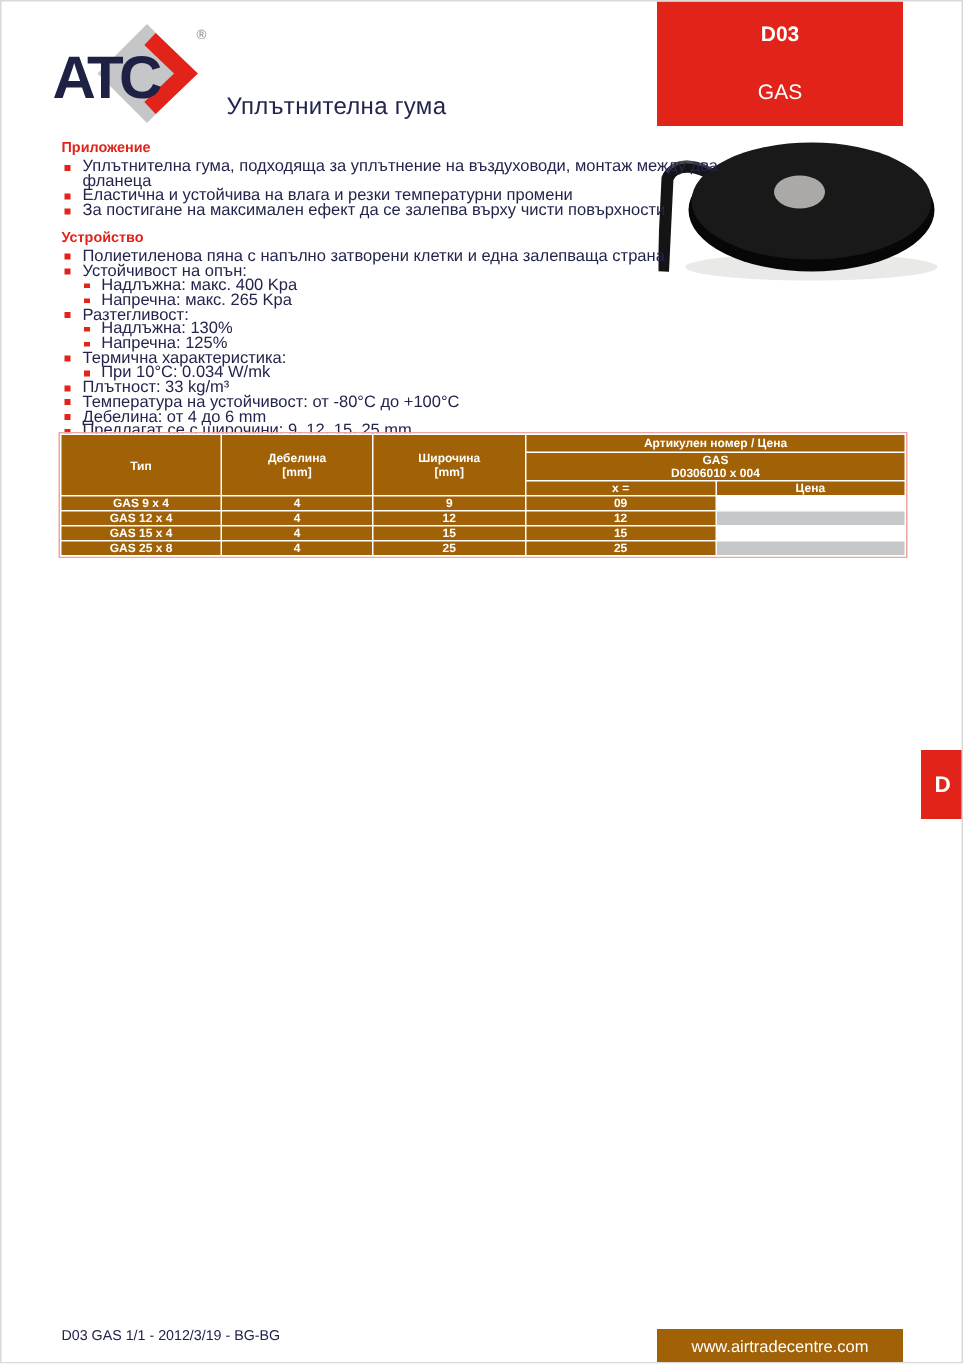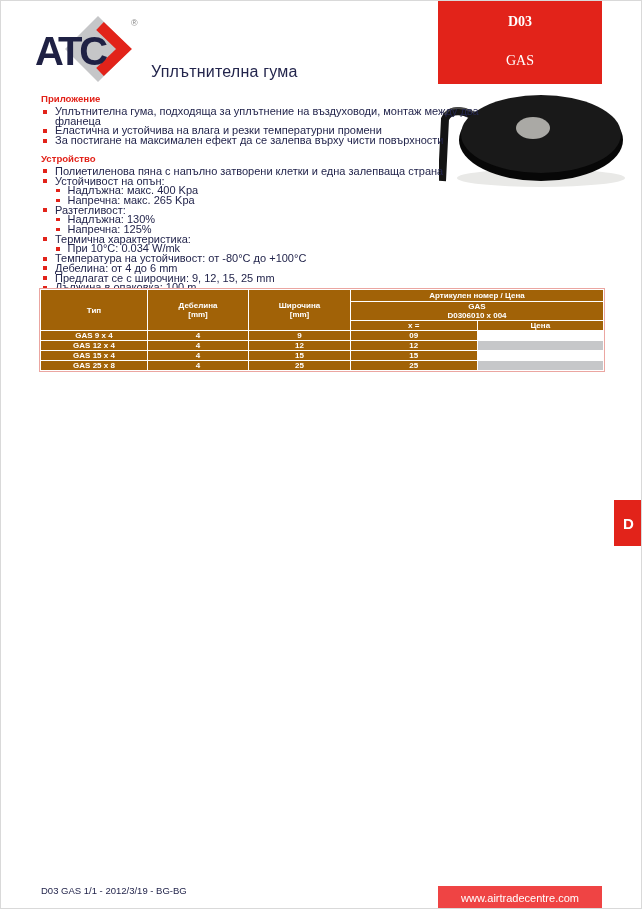--- a/index.html
+++ b/index.html
@@ -6,21 +6,21 @@
   .page{
     position:relative;width:642px;height:909px;margin:0 auto;
     background:#fff;box-sizing:border-box;border:1px solid #d9d9d9;
     font-family:"Liberation Sans", sans-serif;color:#23254c;overflow:hidden;
   }
   
   .logo{position:absolute;left:34px;top:14px;width:106px;height:68px;}
   .page-title{position:absolute;left:150px;top:62px;font-size:16px;letter-spacing:.2px;color:#23254c;}
   .codebox{
     position:absolute;left:437px;top:0;width:164px;height:83px;
-    background:#e2231a;color:#fff;text-align:center;font-family:Liberation Serif, serif;
+    background:#e2231a;color:#fff;text-align:center;
   }
   .codebox .c1{font-weight:bold;font-size:14px;padding-top:13px;}
   .codebox .c2{font-size:14px;padding-top:23px;}
   
   .photo{position:absolute;left:438px;top:90px;width:192px;height:102px;}
   
   .sections{position:absolute;left:40px;top:92px;width:438px;}
   .sec-h{color:#e2231a;font-weight:bold;font-size:9.6px;margin:0 0 3px 0;}
   .sec{margin-bottom:7px;}
   .li{display:flex;align-items:flex-start;line-height:9.7px;font-size:11px;}
@@ -42,21 +42,21 @@
   .dtable td.price{background:#fff;}
   .dtable td.price.shade{background:#c6c7c9;}
   
   .sidetab{
     position:absolute;left:613px;top:499px;width:29px;height:46px;background:#e2231a;
     color:#fff;font-weight:bold;font-size:15px;display:flex;align-items:center;justify-content:center;
   }
   
   .foot-left{position:absolute;left:40px;top:884px;font-size:9.5px;color:#23254c;}
   .foot-site{
-    position:absolute;left:437px;top:885px;width:164px;height:24px;background:#ef4444;
+    position:absolute;left:437px;top:885px;width:164px;height:24px;background:#a16207;
     color:#fff;font-size:11px;display:flex;align-items:center;justify-content:center;
   }
 </style>
 </head>
 <body>
 
 <div class="page">
 
   <div class="logo">
     <svg width="106" height="68" viewBox="0 0 106 68">
@@ -133,20 +133,24 @@
           <span class="sq"></span>
           <span>Напречна: 125%</span>
         </div>
       <div class="li l1">
           <span class="sq"></span>
           <span>Термична характеристика:</span>
         </div>
       <div class="li l2">
           <span class="sq"></span>
           <span>При 10°C: 0.034 W/mk</span>
+        </div>
+      <div class="li l1">
+          <span class="sq"></span>
+          <span>Плътност: 33 kg/m³</span>
         </div>
       <div class="li l1">
           <span class="sq"></span>
           <span>Температура на устойчивост: от -80°C  до +100°C</span>
         </div>
       <div class="li l1">
           <span class="sq"></span>
           <span>Дебелина: от 4 до 6 mm</span>
         </div>
       <div class="li l1">

